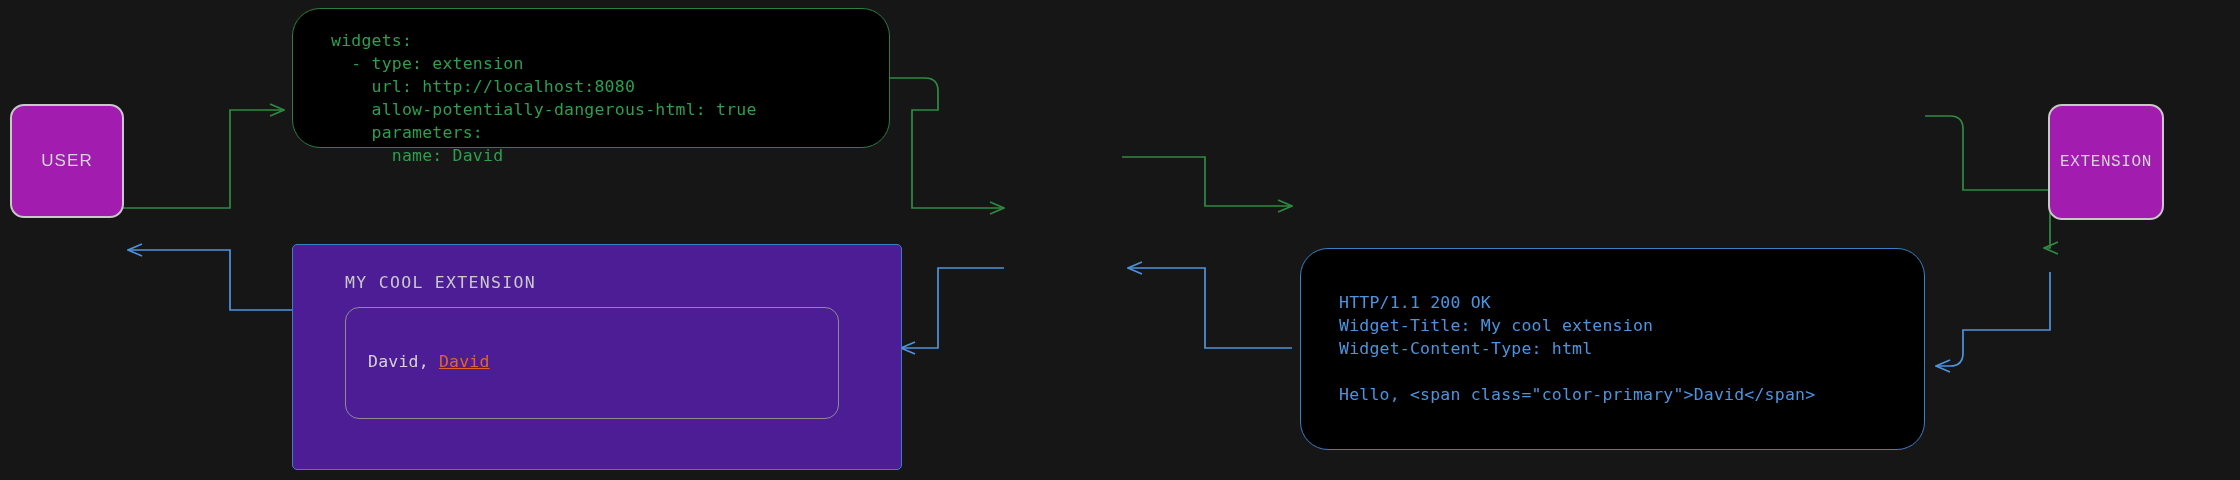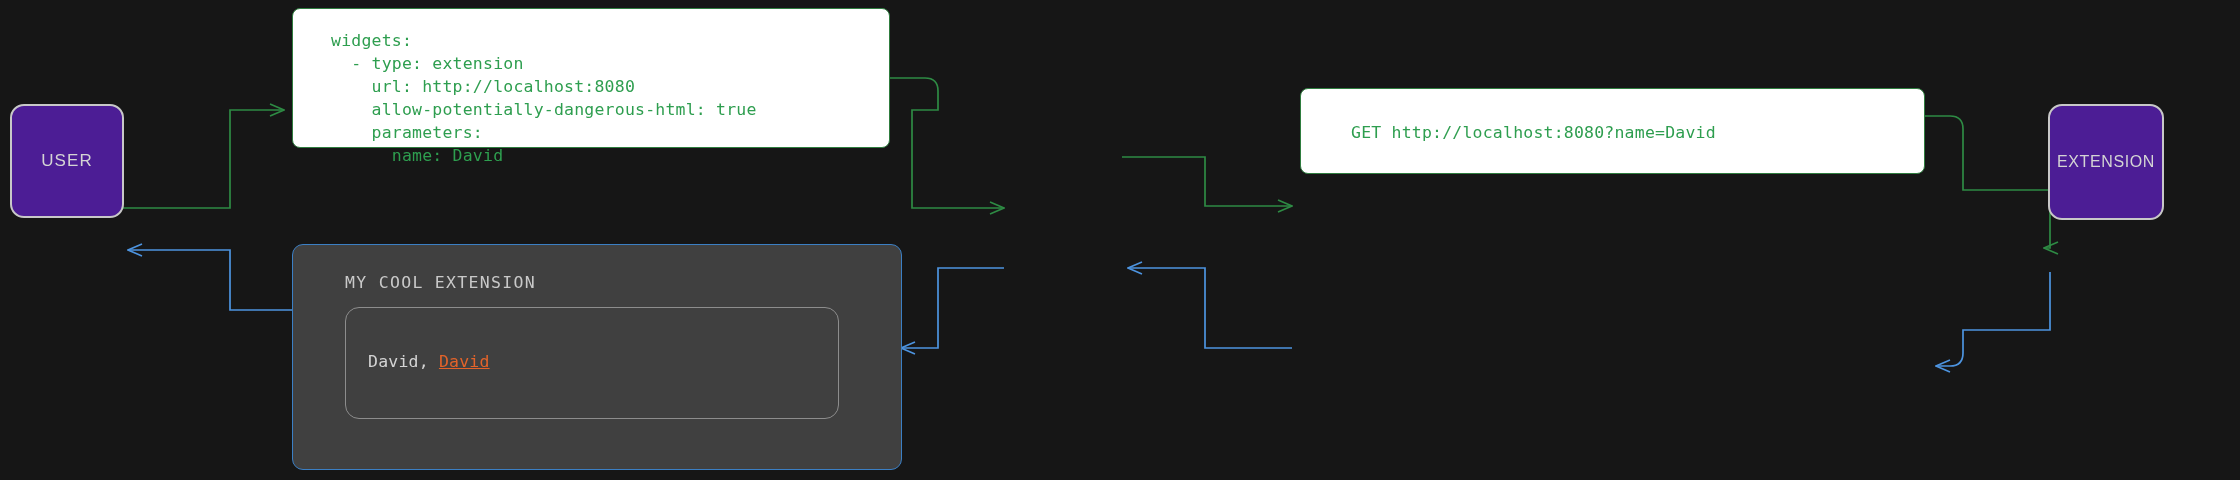--- a/index.html
+++ b/index.html
@@ -3,39 +3,39 @@
 <meta charset="utf-8">
 <style>
   html,body{margin:0;padding:0;background:#161616;}
   body{width:2240px;height:480px;overflow:hidden;
        font-family:"DejaVu Sans Mono","Liberation Mono",monospace;}
   #stage{position:relative;width:2240px;height:480px;background:#161616;}
 
   .node{
     position:absolute;border:2px solid #c8c8c8;border-radius:14px;
     display:flex;align-items:center;justify-content:center;
-    color:#d4d4d4;background:#4c1d95;z-index:4;
+    color:#d4d4d4;background:#a21caf;z-index:4;
   }
   .node .node-label{font-family:"Liberation Sans","DejaVu Sans",sans-serif;
     font-size:17px;letter-spacing:1.1px;color:#d4d4d4;}
-  .node.mono .node-label{font-family:Liberation Sans, sans-serif;
+  .node.mono .node-label{font-family:Liberation Mono, monospace;
     font-size:16px;letter-spacing:0.6px;}
 
-  .codebox{position:absolute;border-radius:8px;background:#ffffff;z-index:3;
+  .codebox{position:absolute;border-radius:28px;background:#000000;z-index:3;
     box-sizing:border-box;}
   .codebox.green{border:1.6px solid #2f7d3f;}
   .codebox.blue{border:1.6px solid #3b7fc4;}
 
   pre.code{margin:0;white-space:pre;font-family:"DejaVu Sans Mono","Liberation Mono",monospace;
     font-size:16.5px;line-height:23px;letter-spacing:0.2px;}
   pre.code.green{color:#2e9e4f;}
   pre.code.blue{color:#4d94e0;}
 
-  .widgetcard{position:absolute;border:1.6px solid #3b7fc4;border-radius:11px;
-    background:#404040;z-index:3;box-sizing:border-box;}
+  .widgetcard{position:absolute;border:1.6px solid #3b7fc4;border-radius:5px;
+    background:#4c1d95;z-index:3;box-sizing:border-box;}
   .widget-title{position:absolute;left:52px;top:28px;color:#c9c9c9;
     font-family:"DejaVu Sans Mono","Liberation Mono",monospace;
     font-size:16.5px;letter-spacing:1.3px;}
   .widget-inner{position:absolute;left:52px;top:62px;width:494px;height:112px;
     border:1.6px solid #8d8d8d;border-radius:14px;box-sizing:border-box;}
   .widget-inner-text{position:absolute;left:22px;top:44px;
     font-family:"DejaVu Sans Mono","Liberation Mono",monospace;
     font-size:16.5px;color:#d4d4d4;letter-spacing:0.2px;}
   .accent{color:#e3632a;text-decoration:underline;}
 
@@ -100,18 +100,22 @@
 
   <div class="widgetcard" style="left:292px;top:244px;width:610px;height:226px;">
     <div class="widget-title">MY COOL EXTENSION</div>
     <div class="widget-inner">
       <div class="widget-inner-text">
         <span>David, </span><span class="accent">David</span>
       </div>
     </div>
   </div>
 
-  <div class="codebox green" style="left:1300px;top:88px;width:625px;height:86px;">
-    <pre class="code green" style="position:absolute;left:50px;top:32px;">GET http://localhost:8080?name=David</pre>
+
+  <div class="codebox blue" style="left:1300px;top:248px;width:625px;height:202px;">
+    <pre class="code blue" style="position:absolute;left:38px;top:42px;">HTTP/1.1 200 OK
+Widget-Title: My cool extension
+Widget-Content-Type: html
+
+Hello, &lt;span class="color-primary"&gt;David&lt;/span&gt;</pre>
   </div>
-
 
 </div>
 
 </body></html>

